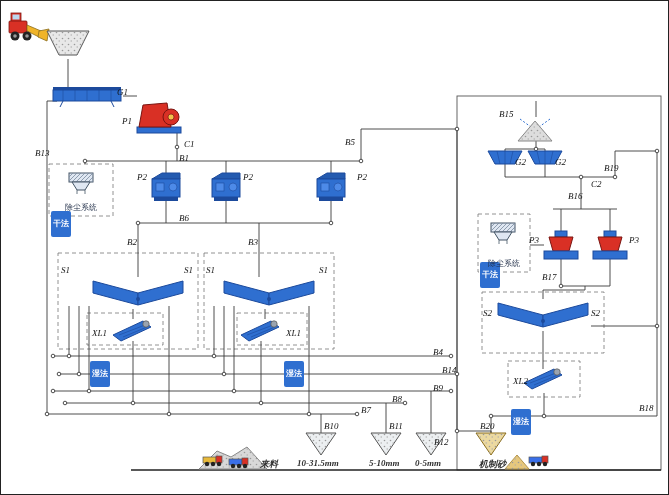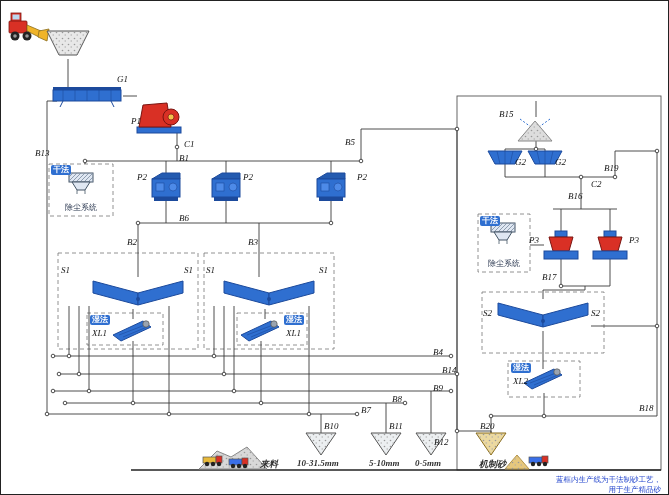--- a/index.html
+++ b/index.html
@@ -9,21 +9,21 @@
     font-family:"Liberation Sans",sans-serif;
   }
   svg{position:absolute;left:0;top:0;}
   .pipe{stroke:#3a3a3a;stroke-width:0.9;fill:none;}
   .ground{stroke:#222;stroke-width:1.3;fill:none;}
   .j{fill:#fff;stroke:#3a3a3a;stroke-width:0.9;}
   .dash{stroke:#777;stroke-width:0.8;fill:none;stroke-dasharray:4 3;}
   .border{stroke:#555;stroke-width:0.9;fill:none;}
   .lbl{position:absolute;font:italic 9px "Liberation Serif",serif;color:#141414;white-space:nowrap;}
   .tag{position:absolute;font:bold 8px "Liberation Sans",sans-serif;color:#fff;background:#2f6fd0;
-       padding:0 2px;border-radius:2px;line-height:10px;white-space:nowrap;}
+       padding:8px 2px;border-radius:2px;line-height:10px;white-space:nowrap;margin-top:46px;}
   .cn{position:absolute;font:8px "Liberation Sans",sans-serif;color:#1d2b45;white-space:nowrap;text-align:center;}
   .prod{position:absolute;font:italic bold 9px "Liberation Serif",serif;color:#333;white-space:nowrap;text-align:center;}
   .note{position:absolute;font:7.5px "Liberation Sans",sans-serif;color:#2244cc;text-align:right;
         line-height:9.5px;width:108px;white-space:nowrap;}
 </style>
 </head>
 <body>
 
 <div id="stage">
 
@@ -241,22 +241,22 @@
   <use href="#truck" x="202" y="452"></use>
   <use href="#truck-blue" x="228" y="454"></use>
 
   <g transform="translate(504,448)">
     <polygon points="0,20 12,6 24,20" fill="#e6c77d" stroke="#b5954a"></polygon>
     <polygon points="0,20 12,6 24,20" fill="url(#dots)"></polygon>
   </g>
   <use href="#truck-blue" x="528" y="452"></use>
 </svg>
 
-<span class="lbl" style="left:116px;top:73px">G1</span>
-<span class="lbl" style="left:130px;top:115px">P1</span>
+<span class="lbl" style="left:116px;top:86px">G1</span>
+<span class="lbl" style="left:121px;top:115px">P1</span>
 <span class="lbl" style="left:34px;top:147px">B13</span>
 <span class="lbl" style="left:183px;top:138px">C1</span>
 <span class="lbl" style="left:178px;top:152px">B1</span>
 <span class="lbl" style="left:136px;top:171px">P2</span>
 <span class="lbl" style="left:242px;top:171px">P2</span>
 <span class="lbl" style="left:356px;top:171px">P2</span>
 <span class="lbl" style="left:344px;top:136px">B5</span>
 <span class="lbl" style="left:178px;top:212px">B6</span>
 <span class="lbl" style="left:126px;top:236px">B2</span>
 <span class="lbl" style="left:247px;top:236px">B3</span>
@@ -295,18 +295,14 @@
 <span class="cn" style="left:487px;top:257px">除尘系统</span>
 <span class="tag" style="left:510px;top:362px">湿法</span>
 <span class="lbl" style="left:512px;top:375px">XL2</span>
 
 <span class="prod" style="left:259px;top:457px">来料</span>
 <span class="prod" style="left:296px;top:457px">10-31.5mm</span>
 <span class="prod" style="left:368px;top:457px">5-10mm</span>
 <span class="prod" style="left:414px;top:457px">0-5mm</span>
 <span class="prod" style="left:478px;top:457px">机制砂</span>
 
-<div class="note" style="left:552px;top:474px">
-  <div>蓝框内生产线为干法制砂工艺，</div>
-  <div>用于生产精品砂</div>
+
 </div>
 
-</div>
-
 </body></html>

